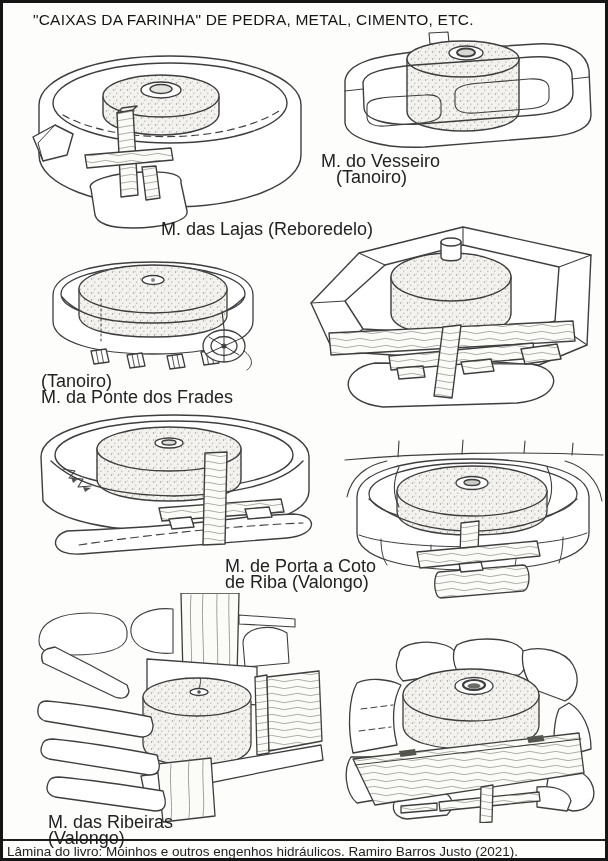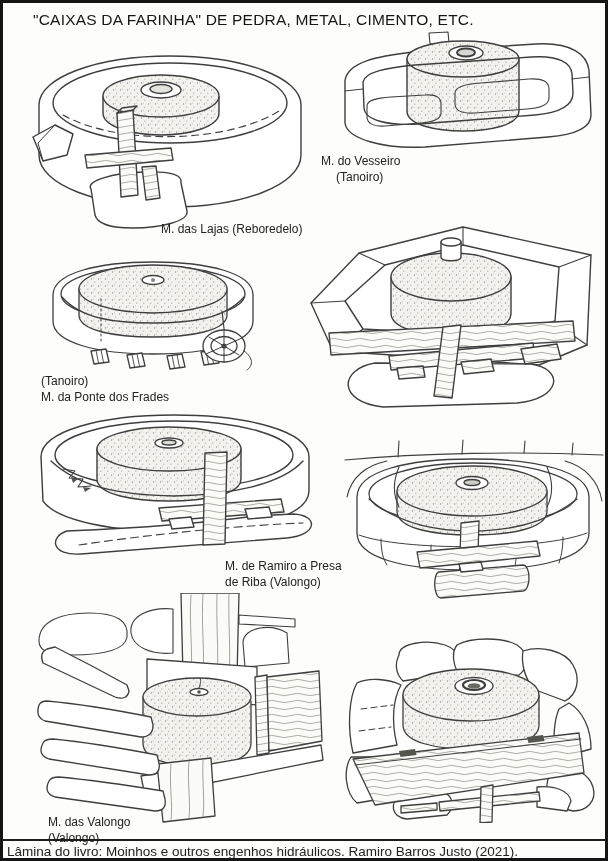--- a/index.html
+++ b/index.html
@@ -15,21 +15,21 @@
   }
   .title{
     position:absolute;left:30px;top:8px;
     font-size:15.5px;font-weight:500;letter-spacing:.2px;
     color:#161616;white-space:nowrap;
   }
   .fig{position:absolute;}
   .fig svg{display:block;}
   .caption{
     position:absolute;
-    font-size:12px;line-height:16px;
+    font-size:18px;line-height:16px;
     color:#222;white-space:nowrap;
   }
   .footer-rule{
     position:absolute;left:0;right:0;top:836px;
     border-top:2px solid #1d1d1d;height:0;
   }
   .footer{
     position:absolute;left:4px;top:841px;
     font-size:13.5px;color:#222;white-space:nowrap;
   }
@@ -171,21 +171,21 @@
         <path d="M48,128 C30,134 32,153 62,151 L268,135 C299,132 300,112 274,111 L236,113 C172,122 96,126 48,128 Z" fill="#ffffff"></path>
         <path d="M60,142 C140,130 230,122 284,120" stroke-dasharray="8 5" stroke-width="1.1"></path>
         <path d="M140,105 L262,96 L265,109 L143,118 Z" fill="url(#wood)"></path>
         <path d="M150,116 l22,-2 l3,10 l-22,2 Z" fill="#ffffff"></path>
         <path d="M226,106 l24,-2 l3,10 l-24,2 Z" fill="#ffffff"></path>
         <path d="M186,50 L208,49 L206,141 L184,142 Z" fill="url(#wood)"></path>
       </g>
     </svg>
   </div>
   <div class="caption" style="left:222px;top:555px">
-    <div>M. de Ramiro a Presa</div>
+    <div>M. de Porta a Coto</div>
     <div>de Riba (Valongo)</div>
   </div>
 
   <div class="fig" style="left:338px;top:436px">
     <svg width="267" height="164" viewBox="0 0 267 164">
       <g stroke="#3e3e3e" stroke-width="1.3" fill="none" stroke-linejoin="round" stroke-linecap="round">
         <path d="M4,21 C80,14 180,12 262,16" stroke-width="1.1"></path>
         <path d="M58,2 L57,18 M122,1 L121,15 M184,2 L183,14 M232,4 L231,16" stroke-width="1.1"></path>
         <path d="M6,58 C10,38 26,26 46,22 M261,62 C257,40 242,27 224,22" stroke-width="1.1"></path>
         <path d="M16,58 C16,32 66,20 131,20 C196,20 248,32 248,58 L248,94 C248,118 202,131 131,131 C60,131 16,118 16,94 Z" fill="#ffffff"></path>
@@ -228,21 +228,21 @@
         <path d="M126,171 L180,165 L184,223 L132,229 Z" fill="#fbfbf8"></path>
         <path d="M140,171 C138,191 142,211 140,227 M158,168 C156,191 160,209 158,225 M172,167 C171,189 174,207 172,223" stroke-width="0.8" stroke="#8d8d85"></path>
         <path d="M16,56 Q8,60 12,70 L84,104 Q96,108 98,98 L96,92 Q60,72 24,54 Z" fill="#ffffff"></path>
         <path d="M8,112 Q4,124 14,128 L110,144 Q122,144 122,132 L120,124 Q60,112 16,108 Q10,108 8,112 Z" fill="#ffffff"></path>
         <path d="M12,150 Q6,162 18,166 L118,182 Q130,182 128,170 L126,162 Q64,150 22,146 Q14,146 12,150 Z" fill="#ffffff"></path>
         <path d="M18,188 Q12,200 24,204 L124,218 Q136,218 134,206 L132,198 Q70,188 28,184 Q20,184 18,188 Z" fill="#ffffff"></path>
       </g>
     </svg>
   </div>
   <div class="caption" style="left:45px;top:811px">
-    <div>M. das Valongo</div>
+    <div>M. das Ribeiras</div>
     <div>(Valongo)</div>
   </div>
 
   <div class="fig" style="left:338px;top:634px">
     <svg width="264" height="186" viewBox="0 0 264 186">
       <g stroke="#3e3e3e" stroke-width="1.3" fill="none" stroke-linejoin="round" stroke-linecap="round">
         <path d="M58,18 C58,6 86,2 104,8 C118,13 122,26 114,36 L62,44 C54,36 54,26 58,18 Z" fill="#ffffff"></path>
         <path d="M116,8 C130,0 162,0 176,8 C188,16 188,30 178,38 L120,40 C112,30 110,16 116,8 Z" fill="#ffffff"></path>
         <path d="M182,14 C200,8 224,14 232,28 C240,42 236,58 224,64 L192,52 C184,40 180,26 182,14 Z" fill="#ffffff"></path>
         <path d="M16,46 C8,60 6,90 12,116 L56,108 C50,84 52,62 60,48 C48,42 28,40 16,46 Z" fill="#ffffff"></path>

